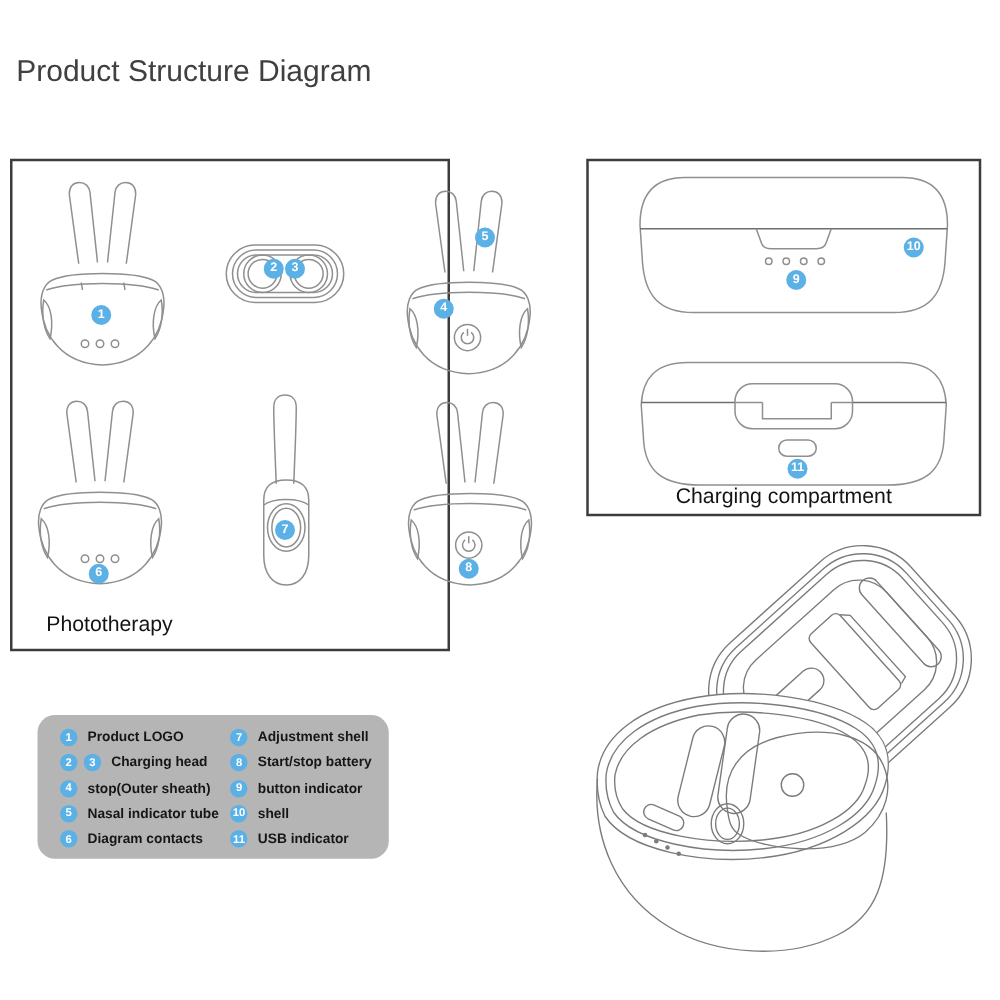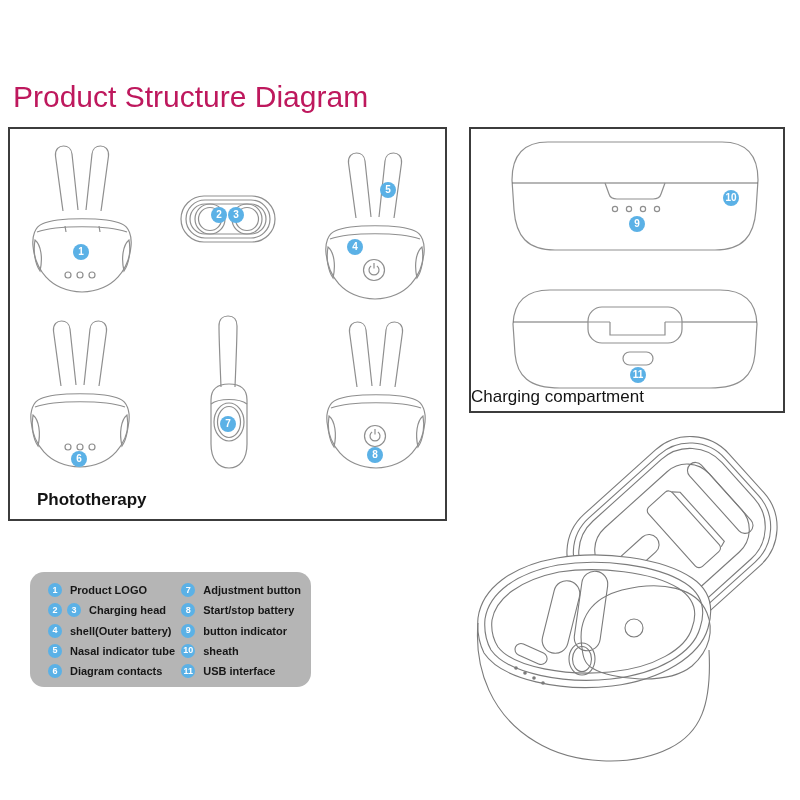--- a/index.html
+++ b/index.html
@@ -1,29 +1,29 @@
 <!DOCTYPE html>
 <html><head>
 <meta charset="utf-8">
 <style>
   html,body{margin:0;padding:0;}
   body{
     width:800px;height:800px;position:relative;background:#ffffff;
     font-family:"Liberation Sans", sans-serif;color:#0b0b0b;overflow:hidden;
   }
   .title{
-    position:absolute;left:13px;top:44px;font-size:30px;font-weight:500;
-    letter-spacing:0px;color:#be185d;white-space:nowrap;margin-top:36px;
+    position:absolute;left:13px;top:44px;font-size:24px;font-weight:500;
+    letter-spacing:0px;color:#404040;white-space:nowrap;
   }
   .panel{position:absolute;border:2px solid #3c3c3c;background:#ffffff;box-sizing:border-box;}
-  .panel-left{left:8px;top:127px;width:439px;height:394px;font-weight:bold;}
+  .panel-left{left:8px;top:127px;width:352px;height:394px;}
   .panel-right{left:469px;top:127px;width:316px;height:286px;}
   .caption{position:absolute;font-size:17px;color:#141414;white-space:nowrap;}
   .caption-photo{left:27px;bottom:9px;}
-  .caption-charge{left:0;right:0;bottom:4px;}
+  .caption-charge{left:0;right:0;bottom:4px;text-align:center;}
   svg{position:absolute;overflow:visible;}
   .marker{
     position:absolute;width:16px;height:16px;border-radius:50%;
     background:#5bb1e6;color:#ffffff;font-size:10px;font-weight:bold;
     display:flex;align-items:center;justify-content:center;
     transform:translate(-50%,-50%);line-height:1;
   }
   .legend{
     position:absolute;left:30px;top:572px;width:281px;height:115px;
     background:#b5b5b5;border-radius:14px;box-sizing:border-box;
@@ -211,46 +211,46 @@
       <span class="chip">1</span>
       <span class="legend-label">Product LOGO</span>
     </div>
     <div class="legend-row">
       <span class="chip">2</span>
       <span class="chip">3</span>
       <span class="legend-label">Charging head</span>
     </div>
     <div class="legend-row">
       <span class="chip">4</span>
-      <span class="legend-label">shell(Outer battery)</span>
+      <span class="legend-label">stop(Outer sheath)</span>
     </div>
     <div class="legend-row">
       <span class="chip">5</span>
       <span class="legend-label">Nasal indicator tube</span>
     </div>
     <div class="legend-row">
       <span class="chip">6</span>
       <span class="legend-label">Diagram contacts</span>
     </div>
   </div>
   <div class="legend-col right">
     <div class="legend-row">
       <span class="chip">7</span>
-      <span class="legend-label">Adjustment button</span>
+      <span class="legend-label">Adjustment shell</span>
     </div>
     <div class="legend-row">
       <span class="chip">8</span>
       <span class="legend-label">Start/stop battery</span>
     </div>
     <div class="legend-row">
       <span class="chip">9</span>
       <span class="legend-label">button indicator</span>
     </div>
     <div class="legend-row">
       <span class="chip">10</span>
-      <span class="legend-label">sheath</span>
+      <span class="legend-label">shell</span>
     </div>
     <div class="legend-row">
       <span class="chip">11</span>
-      <span class="legend-label">USB interface</span>
+      <span class="legend-label">USB indicator</span>
     </div>
   </div>
 </div>
 
 </body></html>

